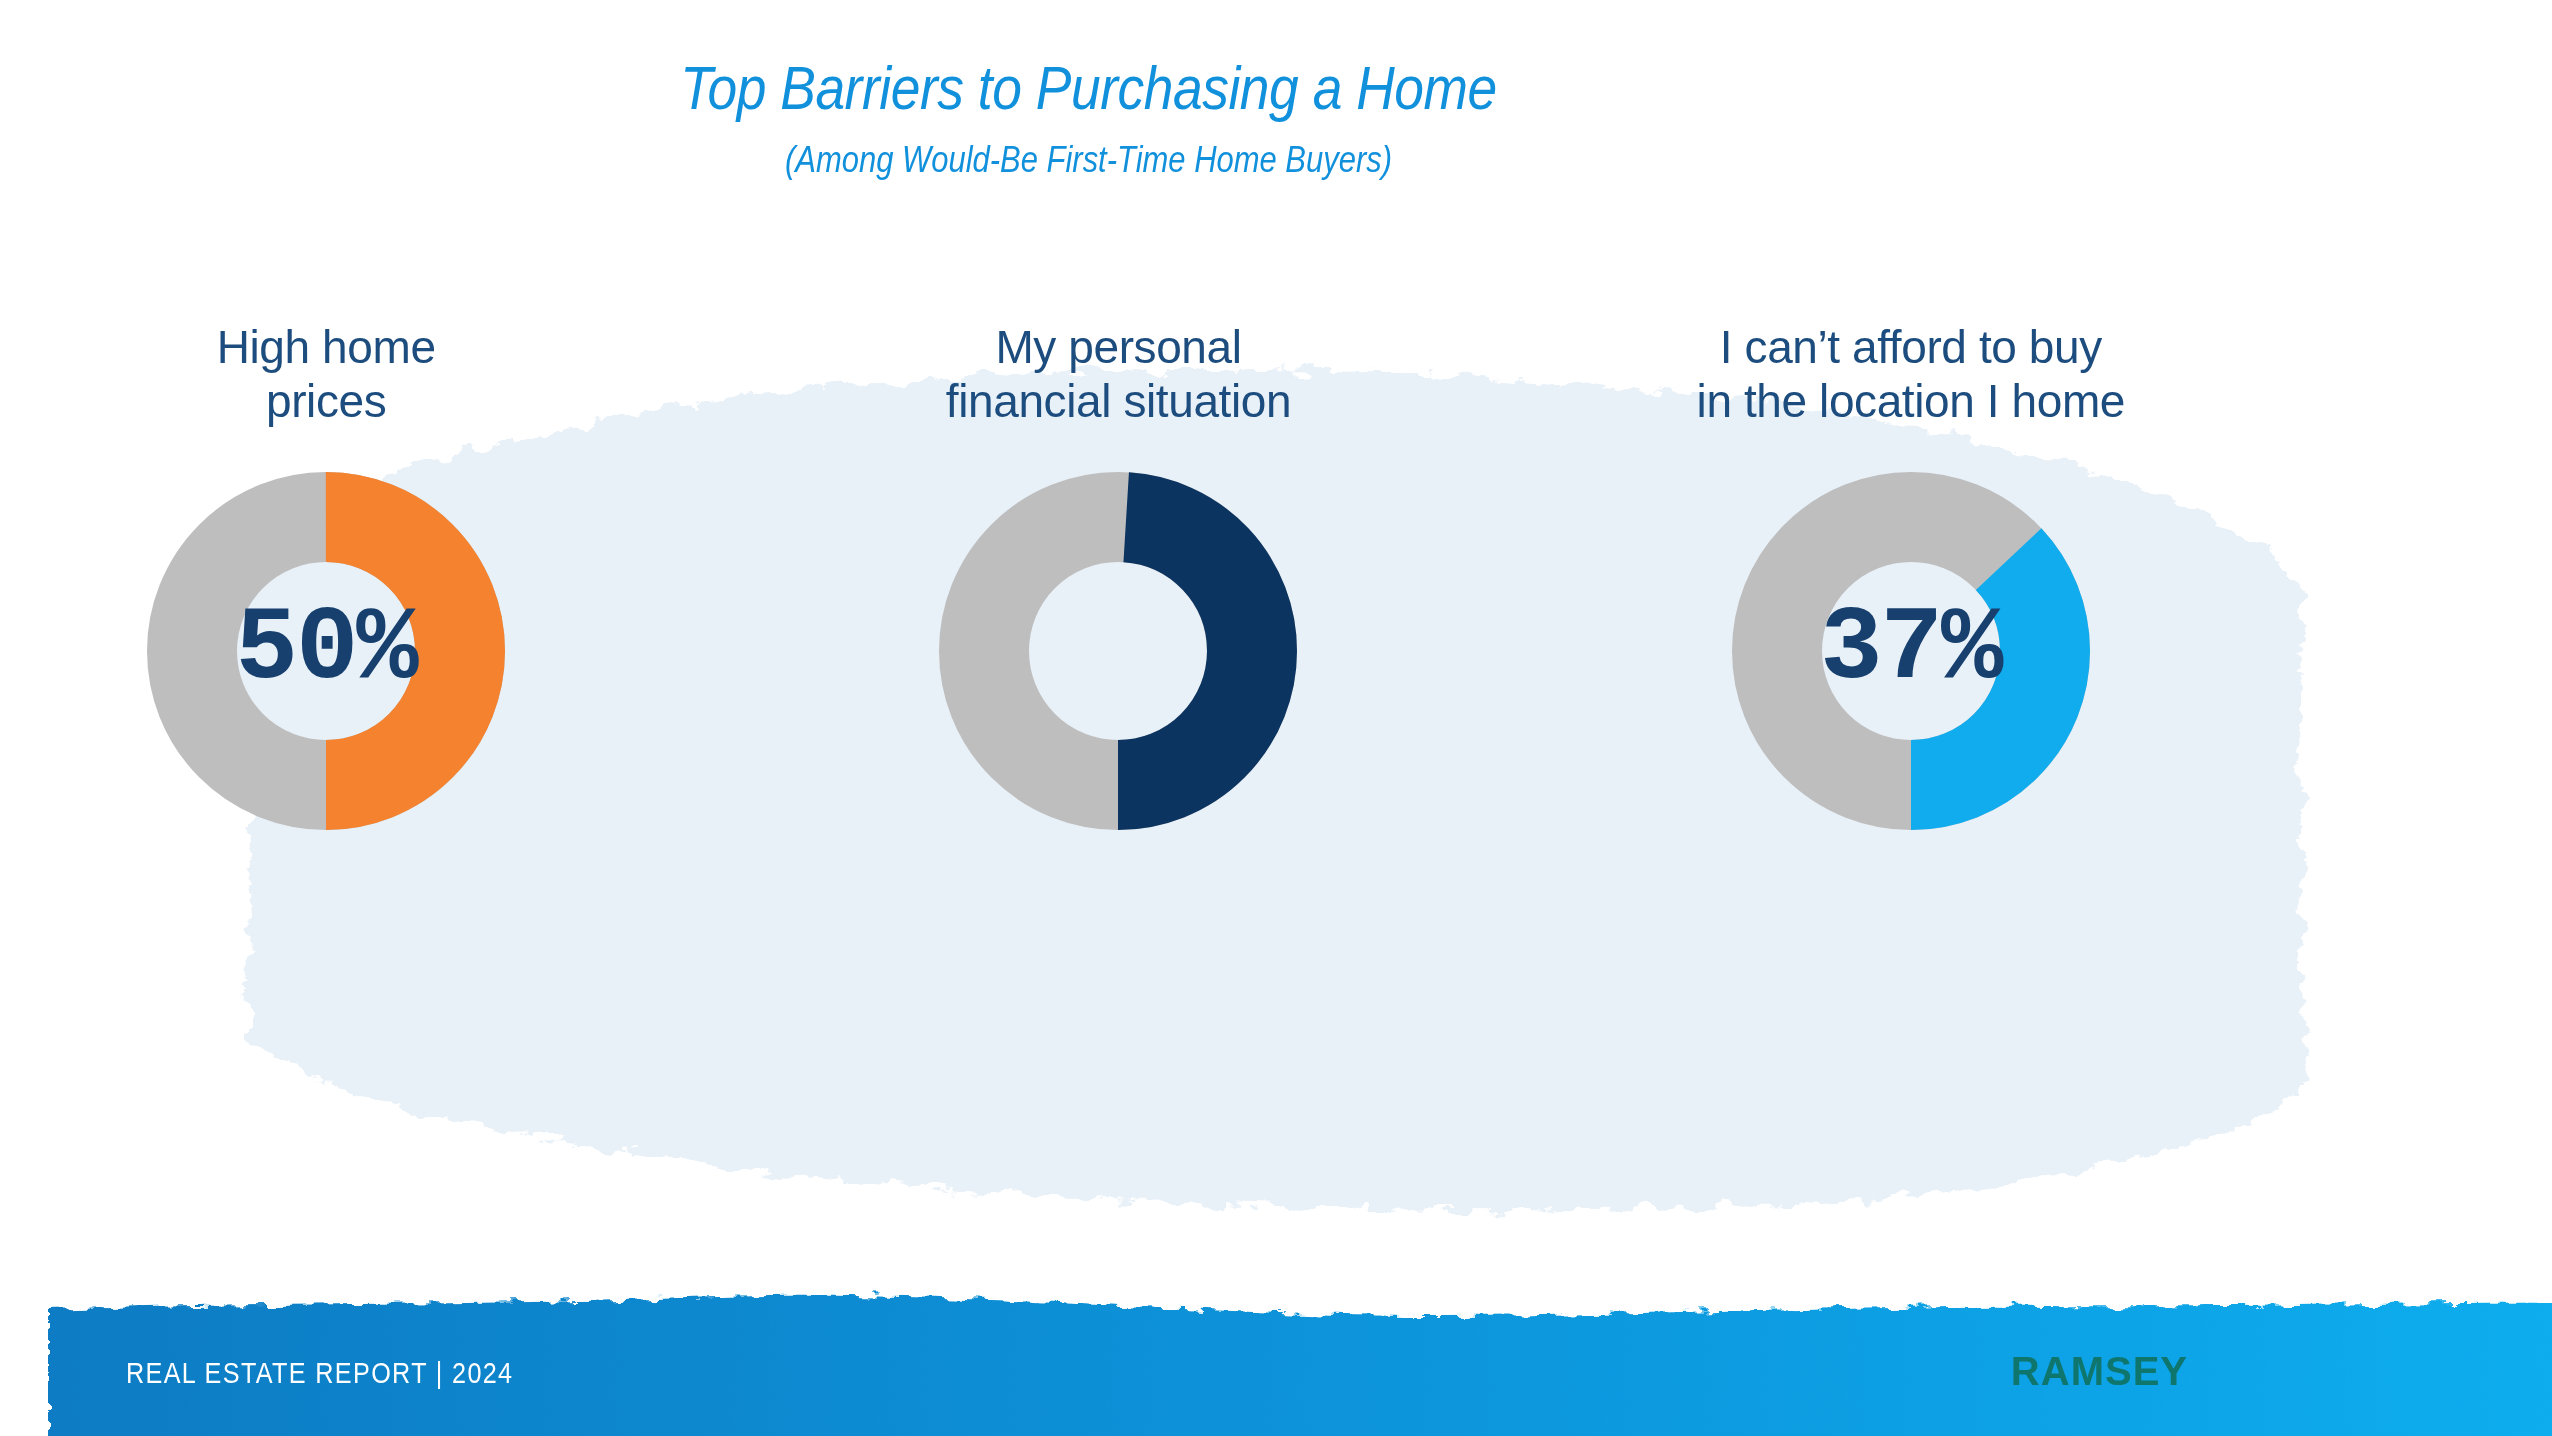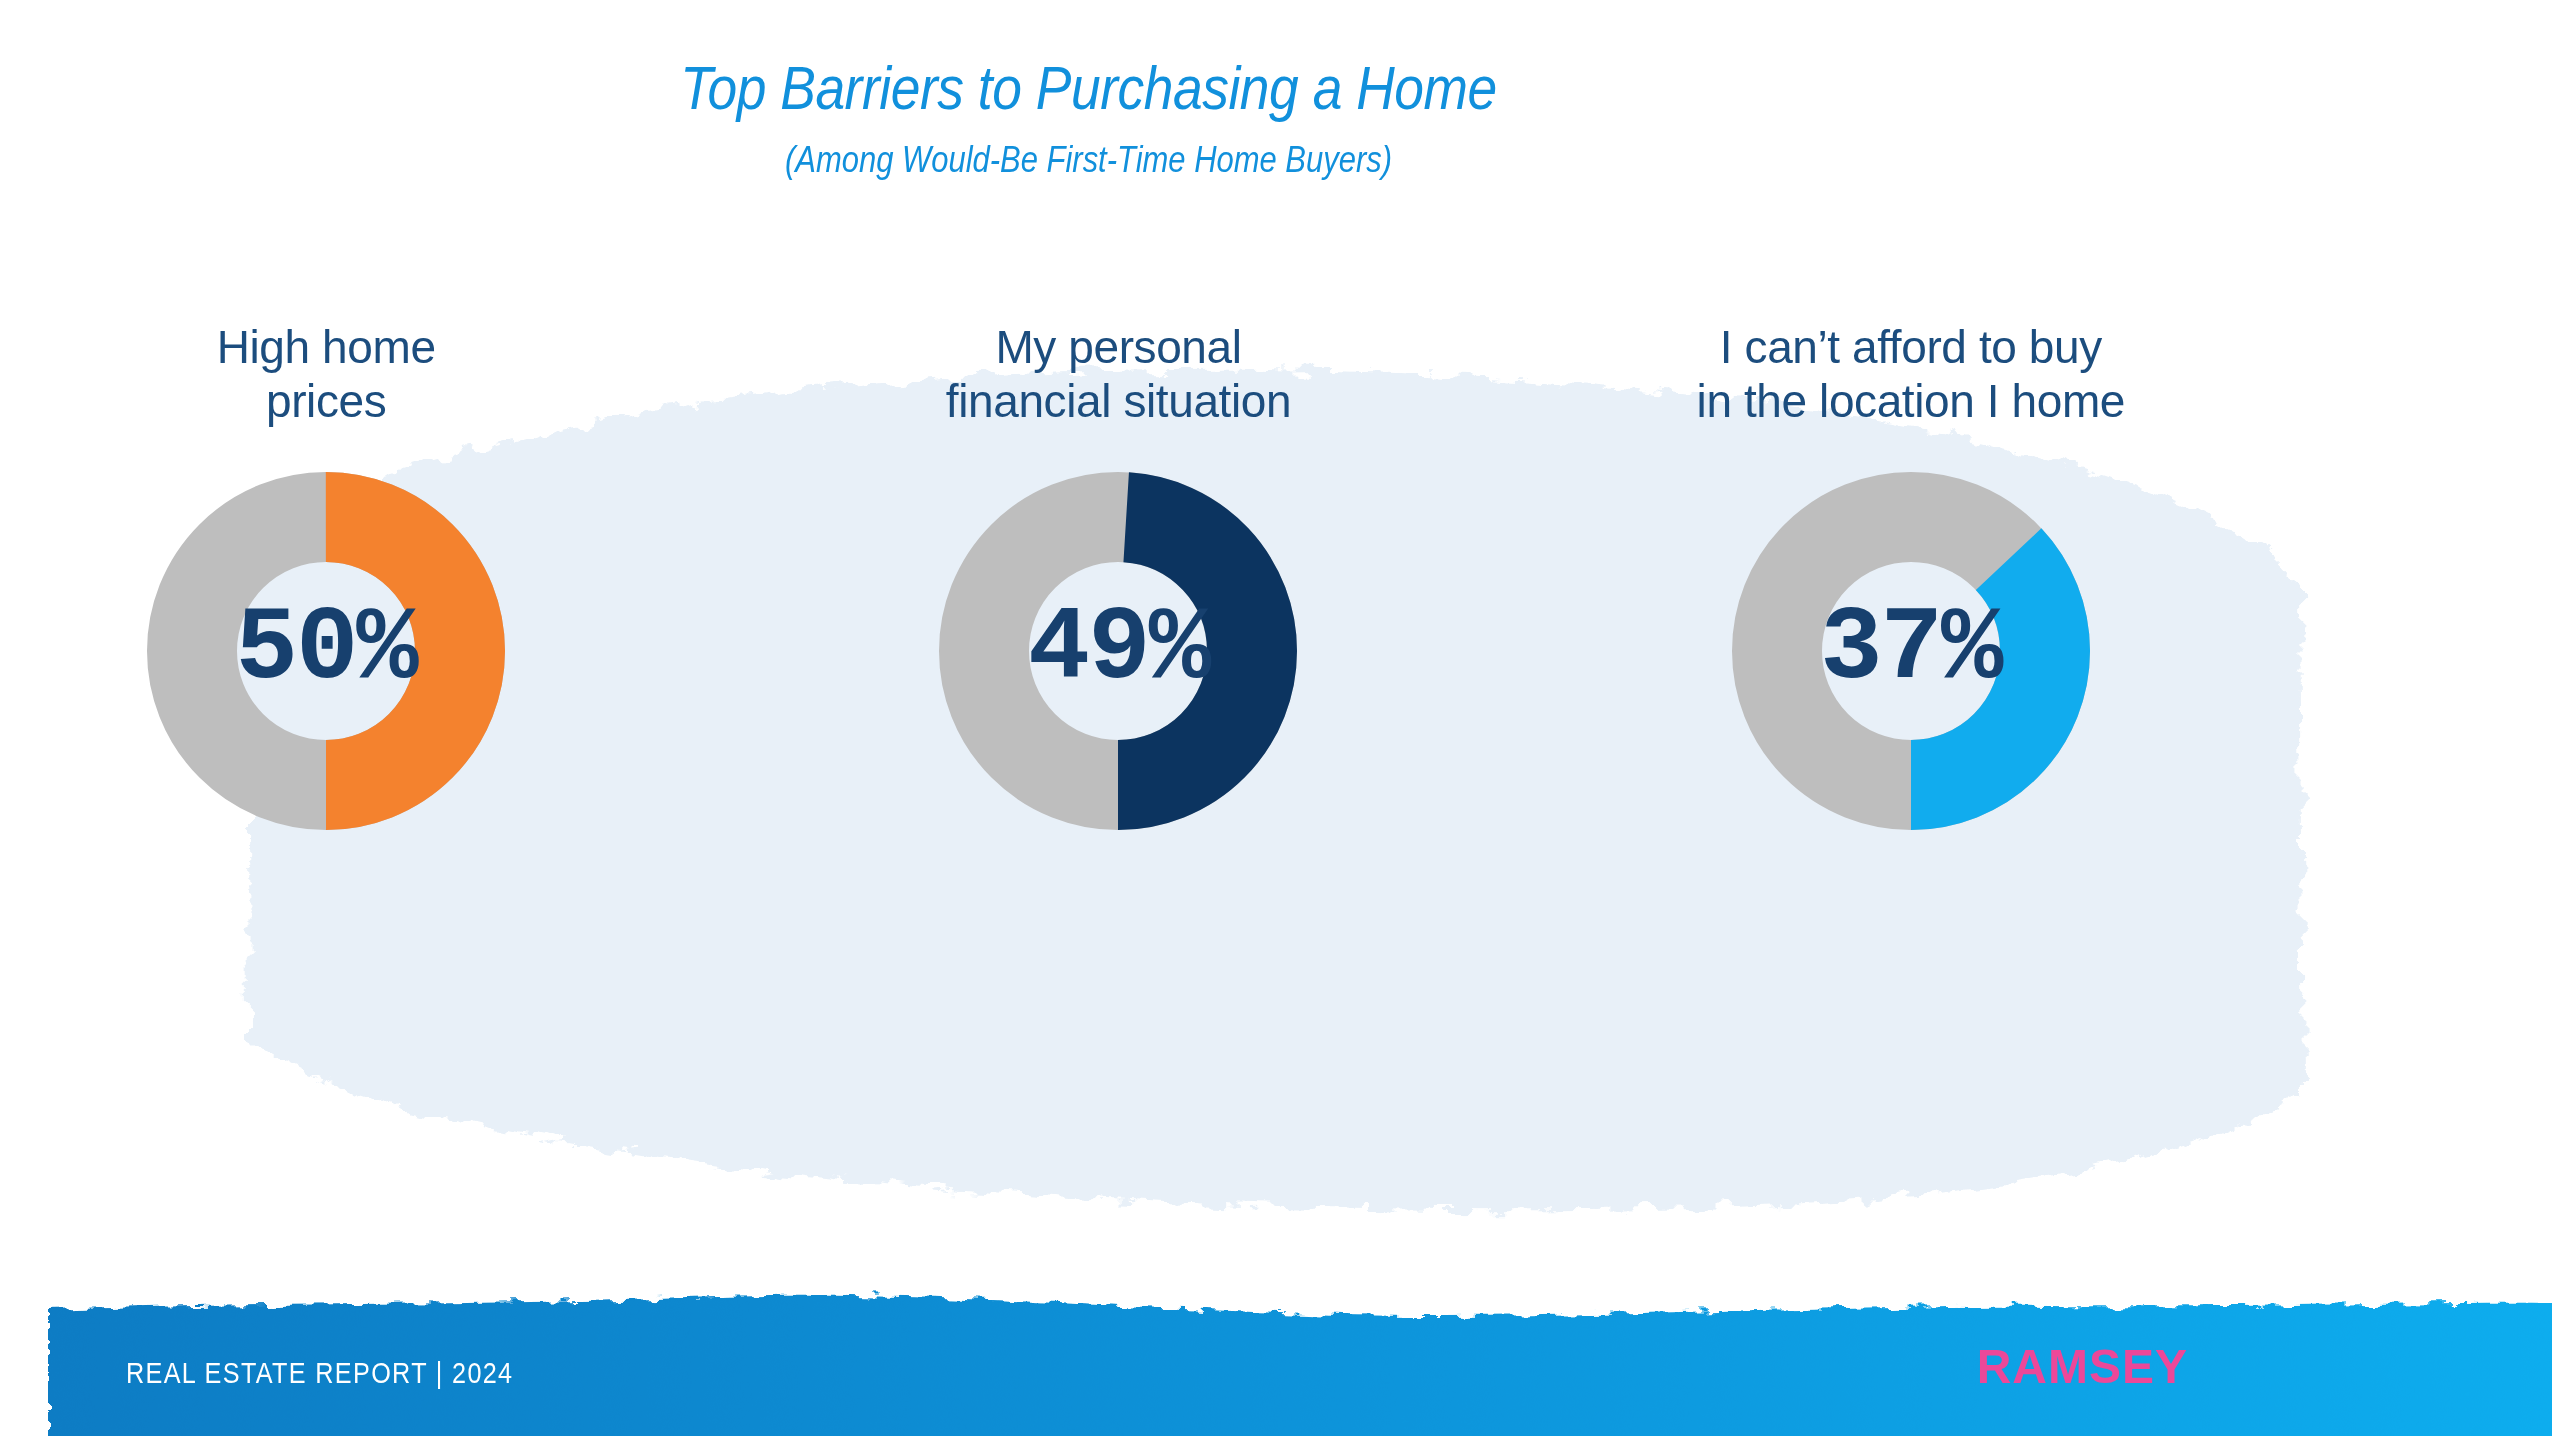--- a/index.html
+++ b/index.html
@@ -111,22 +111,22 @@
     font-size:30px;
     letter-spacing:1.6px;
     font-weight:400;
     transform:scaleX(0.84);
     transform-origin:left center;
     white-space:nowrap;
   }
   #brand-logo {
     position:absolute;
     right:72px; bottom:42px;
-    color:#ec4899;
-    font-size:48px;
+    color:#0f766e;
+    font-size:40px;
     font-weight:bold;
     letter-spacing:1px;
     white-space:nowrap;
   }
 </style>
 </head>
 <body>
 
 <svg id="brush-wash" viewBox="0 0 2552 960" preserveAspectRatio="none">
   <defs>
@@ -168,21 +168,20 @@
 
   <div class="donut-cell">
     <div class="donut-label">My personal
 financial situation</div>
     <div class="donut-wrap">
       <svg viewBox="0 0 358 358">
         <circle class="donut-inner" cx="179" cy="179" r="134" fill="#E8F0F8"></circle>
         <circle class="donut-track" cx="179" cy="179" r="134" fill="none" stroke-width="90" stroke="#BEBEBE"></circle>
         <circle class="donut-arc" cx="179" cy="179" r="134" fill="none" stroke-width="90" transform="rotate(-90 179 179) scale(-1 1) translate(-358 0)" stroke="#0C3460" stroke-dasharray="412.5539472694116 429.39288389265295"></circle>
       </svg>
-      <div class="donut-value">49%</div>
     </div>
   </div>
 
   <div class="donut-cell">
     <div class="donut-label">I can’t afford to buy
 in the location I home</div>
     <div class="donut-wrap">
       <svg viewBox="0 0 358 358">
         <circle class="donut-inner" cx="179" cy="179" r="134" fill="#E8F0F8"></circle>
         <circle class="donut-track" cx="179" cy="179" r="134" fill="none" stroke-width="90" stroke="#BEBEBE"></circle>

